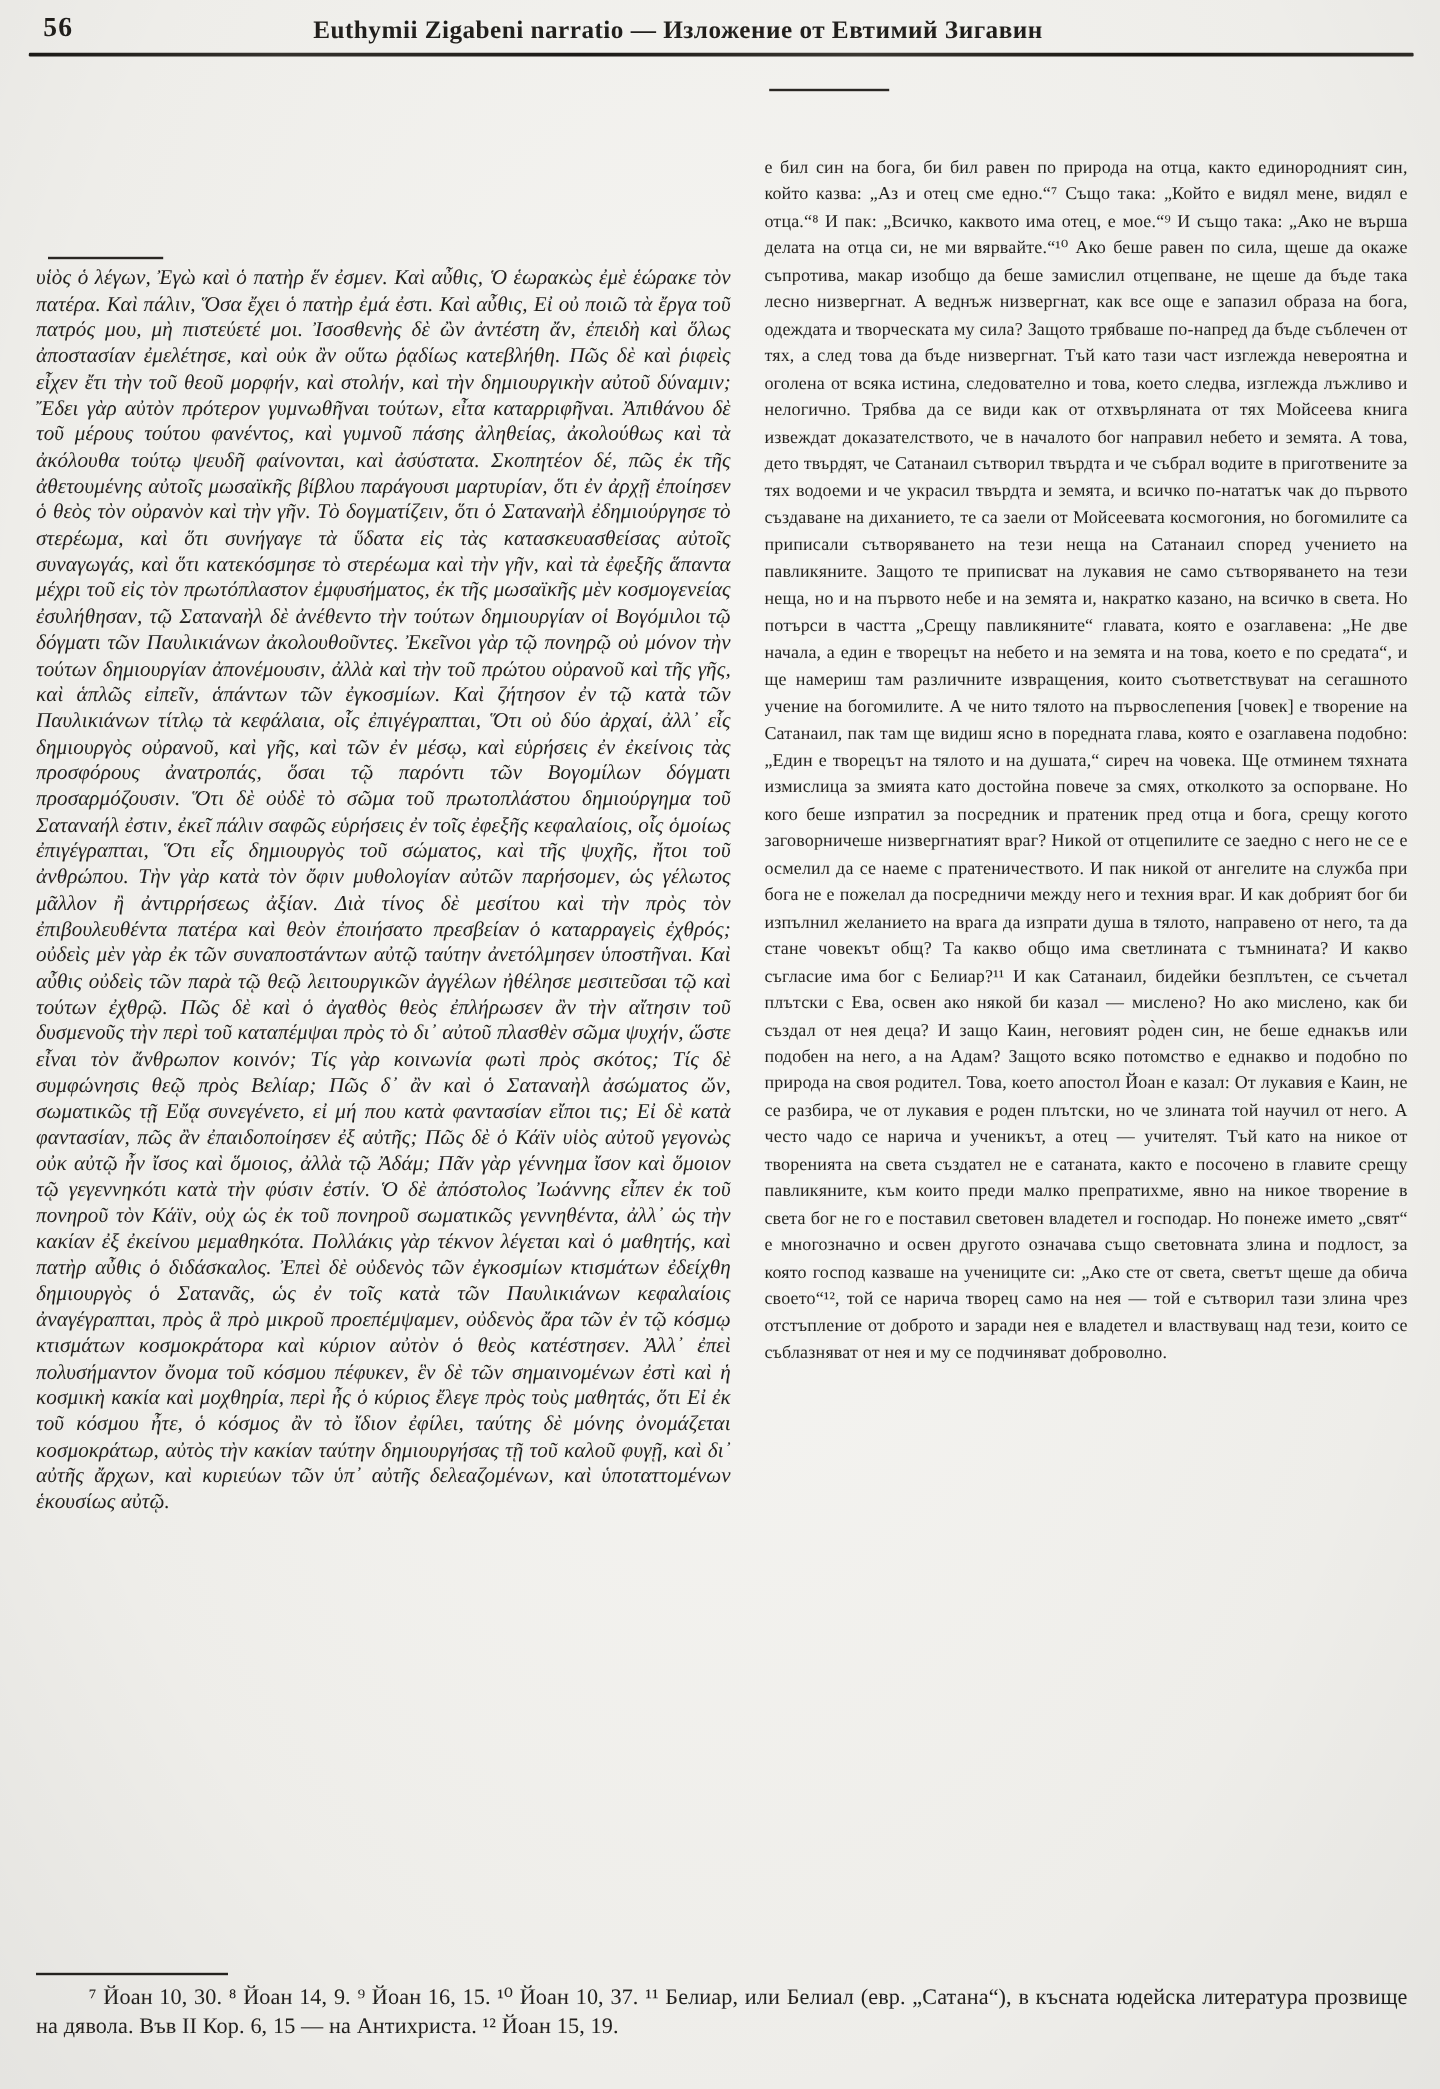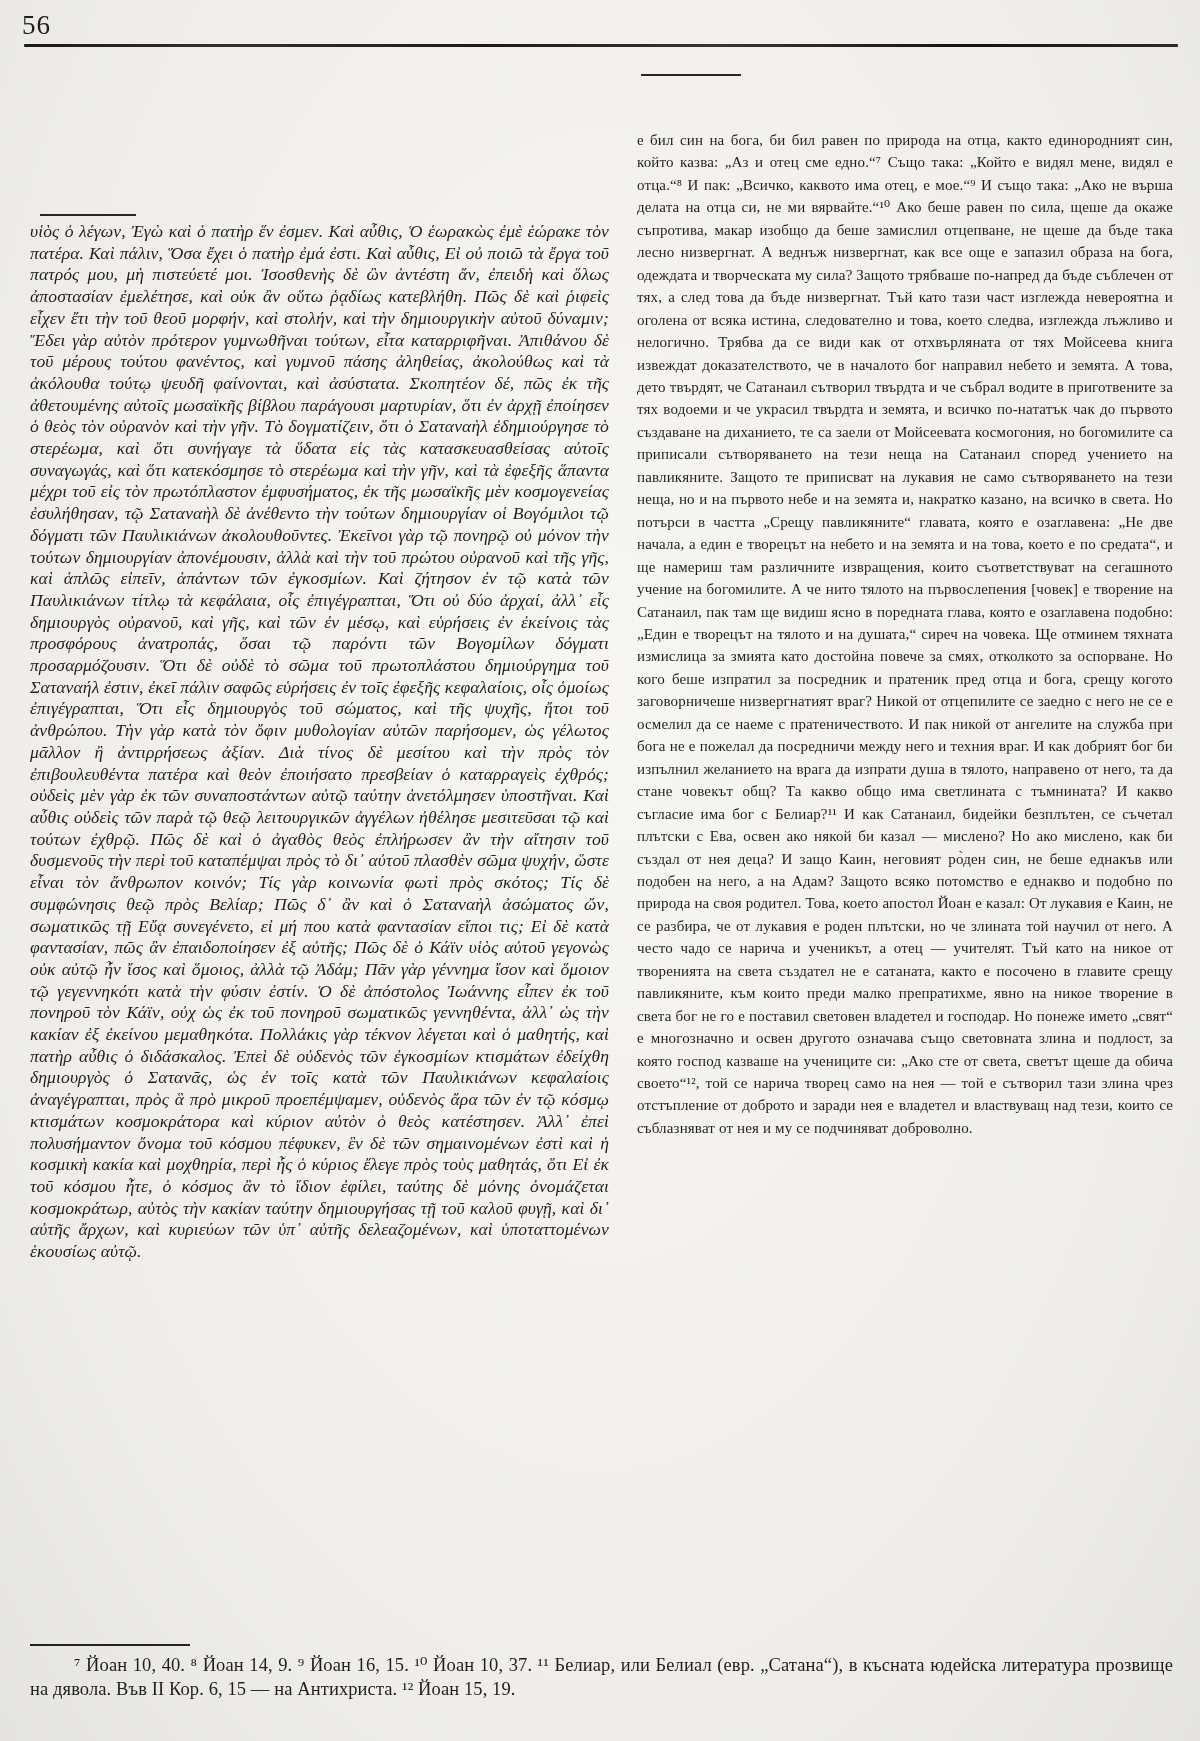--- a/index.html
+++ b/index.html
@@ -10,22 +10,22 @@
     color:#211f1c;
   }
   .paper-tone{
     position:absolute;inset:0;pointer-events:none;
     background:
       radial-gradient(ellipse at 50% 40%, rgba(255,255,255,0.35) 0%, rgba(0,0,0,0.02) 70%, rgba(0,0,0,0.06) 100%);
   }
   
   .header{position:absolute;top:8px;left:0;width:1200px;height:34px;}
   .page-number{
-    position:absolute;left:22px;top:2px;
-    font-size:27px;font-weight:normal;letter-spacing:1px;
+    position:absolute;left:36px;top:2px;
+    font-size:23px;font-weight:bold;letter-spacing:1px;
   }
   .running-title{
     position:absolute;left:0;right:70px;top:5px;text-align:center;
     font-size:21px;font-weight:600;letter-spacing:0.4px;
   }
   .header-rule{
     position:absolute;top:44px;left:24px;width:1154px;height:3px;
     background:linear-gradient(90deg,#1c1a17 0%,#35322d 18%,#1c1a17 40%,#3a3731 60%,#17140f 82%,#2e2b26 100%);
     border-radius:1px;
   }
@@ -61,23 +61,24 @@
     letter-spacing:0.1px;
   }
 </style>
 </head>
 <body>
 
 <div class="paper-tone"></div>
 
 <div class="header">
   <div class="page-number">56</div>
+  <div class="running-title">Euthymii Zigabeni narratio — Изложение от Евтимий Зигавин</div>
 </div>
 <div class="header-rule"></div>
 
 <div class="col-rule left"></div>
 <div class="column greek-col" lang="grc">υἱὸς ὁ λέγων, Ἐγὼ καὶ ὁ πατὴρ ἕν ἐσμεν. Καὶ αὖθις, Ὁ ἑωρακὼς ἐμὲ ἑώρακε τὸν πατέρα. Καὶ πάλιν, Ὅσα ἔχει ὁ πατὴρ ἐμά ἐστι. Καὶ αὖθις, Εἰ οὐ ποιῶ τὰ ἔργα τοῦ πατρός μου, μὴ πιστεύετέ μοι. Ἰσοσθενὴς δὲ ὢν ἀντέστη ἄν, ἐπειδὴ καὶ ὅλως ἀποστασίαν ἐμελέτησε, καὶ οὐκ ἂν οὕτω ῥᾳδίως κατεβλήθη. Πῶς δὲ καὶ ῥιφεὶς εἶχεν ἔτι τὴν τοῦ θεοῦ μορφήν, καὶ στολήν, καὶ τὴν δημιουργικὴν αὐτοῦ δύναμιν; Ἔδει γὰρ αὐτὸν πρότερον γυμνωθῆναι τούτων, εἶτα καταρριφῆναι. Ἀπιθάνου δὲ τοῦ μέρους τούτου φανέντος, καὶ γυμνοῦ πάσης ἀληθείας, ἀκολούθως καὶ τὰ ἀκόλουθα τούτῳ ψευδῆ φαίνονται, καὶ ἀσύστατα. Σκοπητέον δέ, πῶς ἐκ τῆς ἀθετουμένης αὐτοῖς μωσαϊκῆς βίβλου παράγουσι μαρτυρίαν, ὅτι ἐν ἀρχῇ ἐποίησεν ὁ θεὸς τὸν οὐρανὸν καὶ τὴν γῆν. Τὸ δογματίζειν, ὅτι ὁ Σαταναὴλ ἐδημιούργησε τὸ στερέωμα, καὶ ὅτι συνήγαγε τὰ ὕδατα εἰς τὰς κατασκευασθείσας αὐτοῖς συναγωγάς, καὶ ὅτι κατεκόσμησε τὸ στερέωμα καὶ τὴν γῆν, καὶ τὰ ἐφεξῆς ἅπαντα μέχρι τοῦ εἰς τὸν πρωτόπλαστον ἐμφυσήματος, ἐκ τῆς μωσαϊκῆς μὲν κοσμογενείας ἐσυλήθησαν, τῷ Σαταναὴλ δὲ ἀνέθεντο τὴν τούτων δημιουργίαν οἱ Βογόμιλοι τῷ δόγματι τῶν Παυλικιάνων ἀκολουθοῦντες. Ἐκεῖνοι γὰρ τῷ πονηρῷ οὐ μόνον τὴν τούτων δημιουργίαν ἀπονέμουσιν, ἀλλὰ καὶ τὴν τοῦ πρώτου οὐρανοῦ καὶ τῆς γῆς, καὶ ἁπλῶς εἰπεῖν, ἁπάντων τῶν ἐγκοσμίων. Καὶ ζήτησον ἐν τῷ κατὰ τῶν Παυλικιάνων τίτλῳ τὰ κεφάλαια, οἷς ἐπιγέγραπται, Ὅτι οὐ δύο ἀρχαί, ἀλλ᾽ εἷς δημιουργὸς οὐρανοῦ, καὶ γῆς, καὶ τῶν ἐν μέσῳ, καὶ εὑρήσεις ἐν ἐκείνοις τὰς προσφόρους ἀνατροπάς, ὅσαι τῷ παρόντι τῶν Βογομίλων δόγματι προσαρμόζουσιν. Ὅτι δὲ οὐδὲ τὸ σῶμα τοῦ πρωτοπλάστου δημιούργημα τοῦ Σαταναήλ ἐστιν, ἐκεῖ πάλιν σαφῶς εὑρήσεις ἐν τοῖς ἐφεξῆς κεφαλαίοις, οἷς ὁμοίως ἐπιγέγραπται, Ὅτι εἷς δημιουργὸς τοῦ σώματος, καὶ τῆς ψυχῆς, ἤτοι τοῦ ἀνθρώπου. Τὴν γὰρ κατὰ τὸν ὄφιν μυθολογίαν αὐτῶν παρήσομεν, ὡς γέλωτος μᾶλλον ἢ ἀντιρρήσεως ἀξίαν. Διὰ τίνος δὲ μεσίτου καὶ τὴν πρὸς τὸν ἐπιβουλευθέντα πατέρα καὶ θεὸν ἐποιήσατο πρεσβείαν ὁ καταρραγεὶς ἐχθρός; οὐδεὶς μὲν γὰρ ἐκ τῶν συναποστάντων αὐτῷ ταύτην ἀνετόλμησεν ὑποστῆναι. Καὶ αὖθις οὐδεὶς τῶν παρὰ τῷ θεῷ λειτουργικῶν ἀγγέλων ἠθέλησε μεσιτεῦσαι τῷ καὶ τούτων ἐχθρῷ. Πῶς δὲ καὶ ὁ ἀγαθὸς θεὸς ἐπλήρωσεν ἂν τὴν αἴτησιν τοῦ δυσμενοῦς τὴν περὶ τοῦ καταπέμψαι πρὸς τὸ δι᾽ αὐτοῦ πλασθὲν σῶμα ψυχήν, ὥστε εἶναι τὸν ἄνθρωπον κοινόν; Τίς γὰρ κοινωνία φωτὶ πρὸς σκότος; Τίς δὲ συμφώνησις θεῷ πρὸς Βελίαρ; Πῶς δ᾽ ἂν καὶ ὁ Σαταναὴλ ἀσώματος ὤν, σωματικῶς τῇ Εὔᾳ συνεγένετο, εἰ μή που κατὰ φαντασίαν εἴποι τις; Εἰ δὲ κατὰ φαντασίαν, πῶς ἂν ἐπαιδοποίησεν ἐξ αὐτῆς; Πῶς δὲ ὁ Κάϊν υἱὸς αὐτοῦ γεγονὼς οὐκ αὐτῷ ἦν ἴσος καὶ ὅμοιος, ἀλλὰ τῷ Ἀδάμ; Πᾶν γὰρ γέννημα ἴσον καὶ ὅμοιον τῷ γεγεννηκότι κατὰ τὴν φύσιν ἐστίν. Ὁ δὲ ἀπόστολος Ἰωάννης εἶπεν ἐκ τοῦ πονηροῦ τὸν Κάϊν, οὐχ ὡς ἐκ τοῦ πονηροῦ σωματικῶς γεννηθέντα, ἀλλ᾽ ὡς τὴν κακίαν ἐξ ἐκείνου μεμαθηκότα. Πολλάκις γὰρ τέκνον λέγεται καὶ ὁ μαθητής, καὶ πατὴρ αὖθις ὁ διδάσκαλος. Ἐπεὶ δὲ οὐδενὸς τῶν ἐγκοσμίων κτισμάτων ἐδείχθη δημιουργὸς ὁ Σατανᾶς, ὡς ἐν τοῖς κατὰ τῶν Παυλικιάνων κεφαλαίοις ἀναγέγραπται, πρὸς ἃ πρὸ μικροῦ προεπέμψαμεν, οὐδενὸς ἄρα τῶν ἐν τῷ κόσμῳ κτισμάτων κοσμοκράτορα καὶ κύριον αὐτὸν ὁ θεὸς κατέστησεν. Ἀλλ᾽ ἐπεὶ πολυσήμαντον ὄνομα τοῦ κόσμου πέφυκεν, ἓν δὲ τῶν σημαινομένων ἐστὶ καὶ ἡ κοσμικὴ κακία καὶ μοχθηρία, περὶ ἧς ὁ κύριος ἔλεγε πρὸς τοὺς μαθητάς, ὅτι Εἰ ἐκ τοῦ κόσμου ἦτε, ὁ κόσμος ἂν τὸ ἴδιον ἐφίλει, ταύτης δὲ μόνης ὀνομάζεται κοσμοκράτωρ, αὐτὸς τὴν κακίαν ταύτην δημιουργήσας τῇ τοῦ καλοῦ φυγῇ, καὶ δι᾽ αὐτῆς ἄρχων, καὶ κυριεύων τῶν ὑπ᾽ αὐτῆς δελεαζομένων, καὶ ὑποταττομένων ἑκουσίως αὐτῷ.</div>
 
 <div class="col-rule right"></div>
 <div class="column bulgarian-col" lang="bg">е бил син на бога, би бил равен по природа на отца, както единородният син, който казва: „Аз и отец сме едно.“⁷ Също така: „Който е видял мене, видял е отца.“⁸ И пак: „Всичко, каквото има отец, е мое.“⁹ И също така: „Ако не върша делата на отца си, не ми вярвайте.“¹⁰ Ако беше равен по сила, щеше да окаже съпротива, макар изобщо да беше замислил отцепване, не щеше да бъде така лесно низвергнат. А веднъж низвергнат, как все още е запазил образа на бога, одеждата и творческата му сила? Защото трябваше по-напред да бъде съблечен от тях, а след това да бъде низвергнат. Тъй като тази част изглежда невероятна и оголена от всяка истина, следователно и това, което следва, изглежда лъжливо и нелогично. Трябва да се види как от отхвърляната от тях Мойсеева книга извеждат доказателството, че в началото бог направил небето и земята. А това, дето твърдят, че Сатанаил сътворил твърдта и че събрал водите в приготвените за тях водоеми и че украсил твърдта и земята, и всичко по-нататък чак до първото създаване на диханието, те са заели от Мойсеевата космогония, но богомилите са приписали сътворяването на тези неща на Сатанаил според учението на павликяните. Защото те приписват на лукавия не само сътворяването на тези неща, но и на първото небе и на земята и, накратко казано, на всичко в света. Но потърси в частта „Срещу павликяните“ главата, която е озаглавена: „Не две начала, а един е творецът на небето и на земята и на това, което е по средата“, и ще намериш там различните извращения, които съответствуват на сегашното учение на богомилите. А че нито тялото на първослепения [човек] е творение на Сатанаил, пак там ще видиш ясно в поредната глава, която е озаглавена подобно: „Един е творецът на тялото и на душата,“ сиреч на човека. Ще отминем тяхната измислица за змията като достойна повече за смях, отколкото за оспорване. Но кого беше изпратил за посредник и пратеник пред отца и бога, срещу когото заговорничеше низвергнатият враг? Никой от отцепилите се заедно с него не се е осмелил да се наеме с пратеничеството. И пак никой от ангелите на служба при бога не е пожелал да посредничи между него и техния враг. И как добрият бог би изпълнил желанието на врага да изпрати душа в тялото, направено от него, та да стане човекът общ? Та какво общо има светлината с тъмнината? И какво съгласие има бог с Белиар?¹¹ И как Сатанаил, бидейки безплътен, се съчетал плътски с Ева, освен ако някой би казал — мислено? Но ако мислено, как би създал от нея деца? И защо Каин, неговият ро̀ден син, не беше еднакъв или подобен на него, а на Адам? Защото всяко потомство е еднакво и подобно по природа на своя родител. Това, което апостол Йоан е казал: От лукавия е Каин, не се разбира, че от лукавия е роден плътски, но че злината той научил от него. А често чадо се нарича и ученикът, а отец — учителят. Тъй като на никое от творенията на света създател не е сатаната, както е посочено в главите срещу павликяните, към които преди малко препратихме, явно на никое творение в света бог не го е поставил световен владетел и господар. Но понеже името „свят“ е многозначно и освен другото означава също световната злина и подлост, за която господ казваше на учениците си: „Ако сте от света, светът щеше да обича своето“¹², той се нарича творец само на нея — той е сътворил тази злина чрез отстъпление от доброто и заради нея е владетел и властвуващ над тези, които се съблазняват от нея и му се подчиняват доброволно.</div>
 
 <div class="footnote-rule"></div>
-<div class="footnotes" lang="bg">⁷ Йоан 10, 40.  ⁸ Йоан 14, 9.  ⁹ Йоан 16, 15.  ¹⁰ Йоан 10, 37.  ¹¹ Белиар, или Белиал (евр. „Сатана“), в късната юдейска литература прозвище на дявола. Във II Кор. 6, 15 — на Антихриста.  ¹² Йоан 15, 19.</div>
+<div class="footnotes" lang="bg">⁷ Йоан 10, 30.  ⁸ Йоан 14, 9.  ⁹ Йоан 16, 15.  ¹⁰ Йоан 10, 37.  ¹¹ Белиар, или Белиал (евр. „Сатана“), в късната юдейска литература прозвище на дявола. Във II Кор. 6, 15 — на Антихриста.  ¹² Йоан 15, 19.</div>
 
 </body></html>

